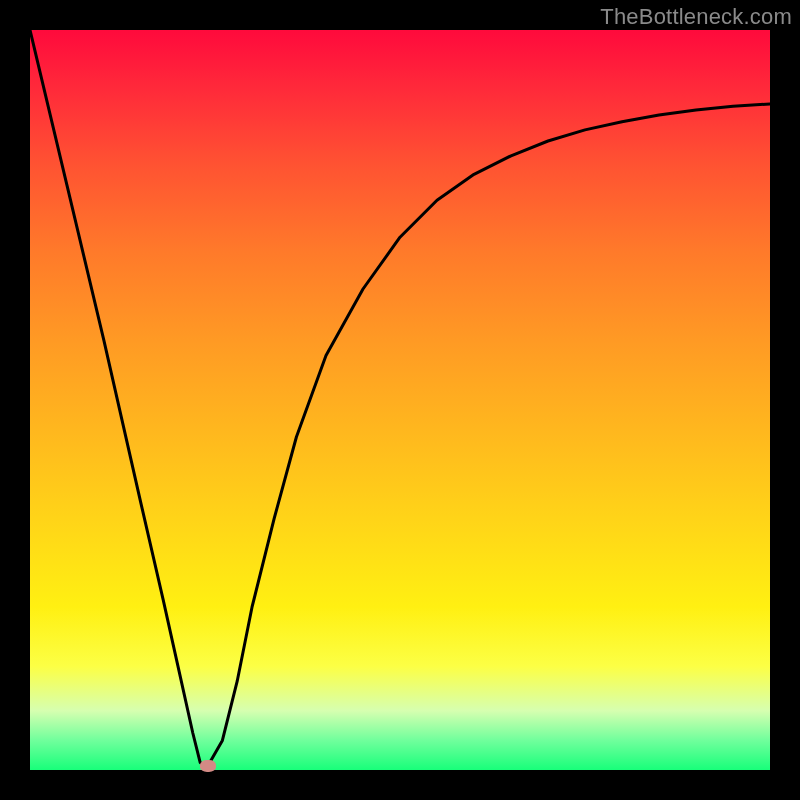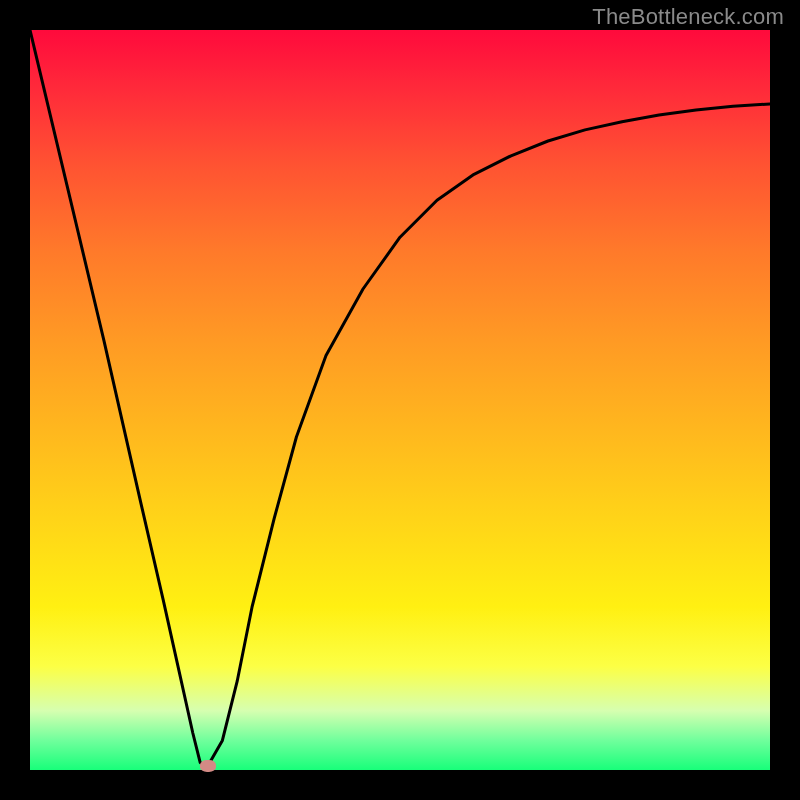--- a/index.html
+++ b/index.html
@@ -50,21 +50,21 @@
     position: absolute;
     width: 16px;
     height: 12px;
     border-radius: 7px / 5px;
     background: #d38a85;
     transform: translate(-50%, -50%);
   }
   .watermark {
     position: absolute;
     top: 4px;
-    right: 16px;
+    right: 8px;
     color: #8a8a8a;
     font-size: 22px;
     font-weight: 500;
     letter-spacing: 0.2px;
     white-space: nowrap;
   }
 </style>
 </head>
 <body>
 

